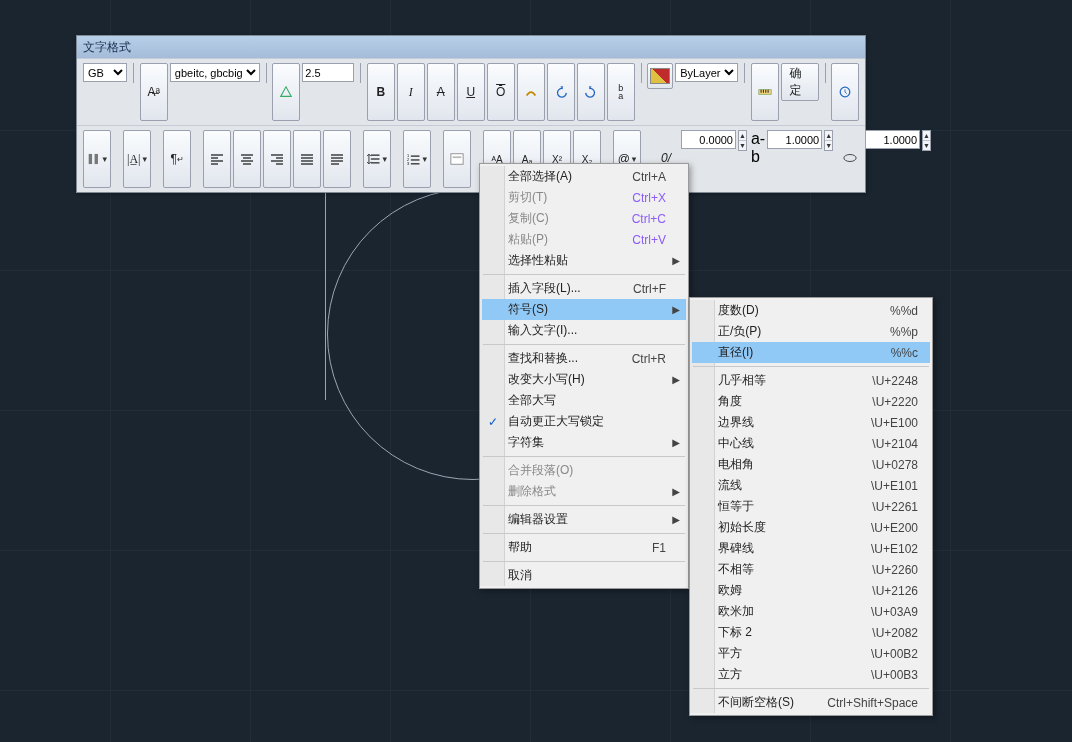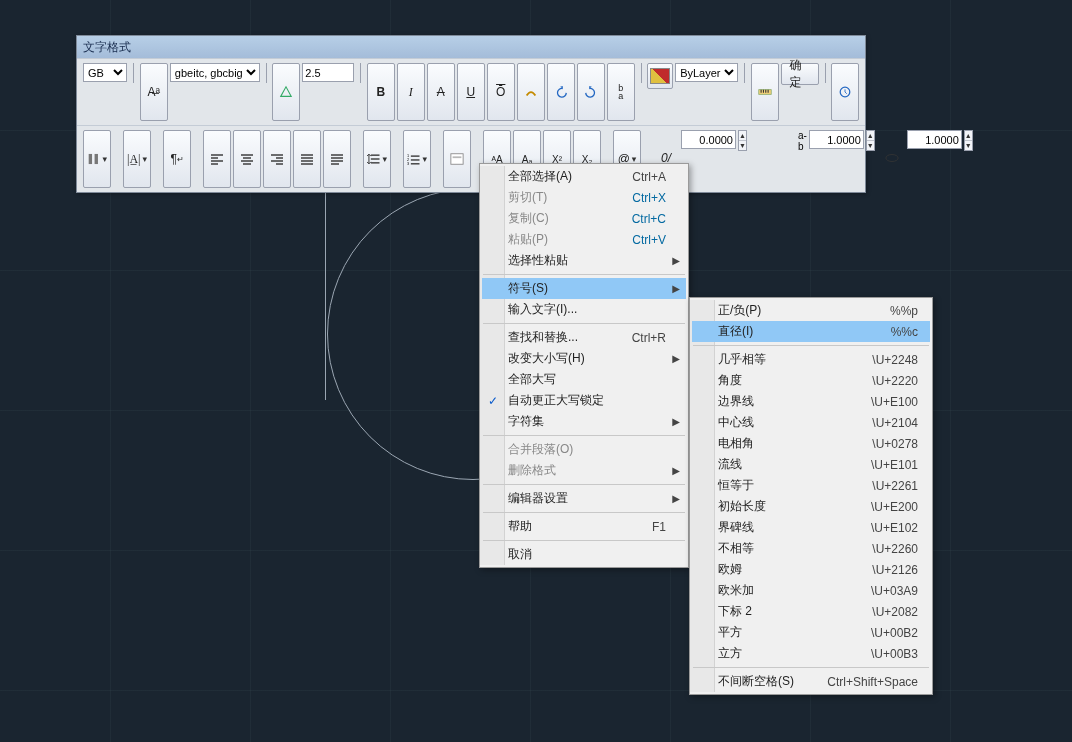--- a/index.html
+++ b/index.html
@@ -21,40 +21,40 @@
   .sel-size { width:52px; }
   .sel-layer { width:75px; }
   .num { width:55px; text-align:right; padding-right:2px; }
   .btn { height:20px; min-width:20px; padding:18px 3px; background:linear-gradient(#fafcfe,#e1e6ee); border:1px solid #9aa0ae; border-radius:2px; display:inline-flex; align-items:center; justify-content:center; font-size:12px; cursor:pointer; color:#222; }
   .btn.bold { font-weight:bold; }
   .btn.ital { font-style:italic; font-family:serif; }
   .btn.under { text-decoration:underline; }
   .btn.over { text-decoration:overline; }
   .btn.strike { text-decoration:line-through; }
   .btn svg { width:14px; height:14px; }
-  .btn.ok { padding:0 8px;font-family:Liberation Serif, serif; }
+  .btn.ok { padding:8px 8px;font-family:Liberation Serif, serif; }
   .dd::after { content:"▾"; font-size:9px; margin-left:2px; color:#333; }
   .swatch { width:18px; height:14px; border:1px solid #888; background:linear-gradient(45deg,#e0c040 50%,#c02b2b 50%); }
   .ruler-handle { position:absolute; left:464px; top:132px; width:30px; height:16px; background:#5b5f66; border:1px solid #000; display:flex; align-items:center; justify-content:center; color:#ddd; font-size:10px; letter-spacing:2px; }
   
   .draw { position:absolute; inset:0; }
   .line-h { position:absolute; height:0; border-top:1px solid #9aa6b2; }
   .line-v { position:absolute; width:0; border-left:1px solid #9aa6b2; }
   .arrow-l, .arrow-r { position:absolute; width:0; height:0; border-top:4px solid transparent; border-bottom:4px solid transparent; }
   .arrow-l { border-right:10px solid #9aa6b2; }
   .arrow-r { border-left:10px solid #9aa6b2; }
   .dim-lbl { position:absolute; color:#c1c7cf; font-style:italic; font-family:serif; font-size:16px; }
   .circle { position:absolute; border:1px solid #9aa6b2; border-radius:50%; }
   
   .menu { position:absolute; background:#f0f0f0; border:1px solid #9a9a9a; box-shadow:2px 2px 6px rgba(0,0,0,.35); padding:2px;margin-left:19px; }
   .menu-item { display:flex; align-items:center; height:21px; padding:0 26px 0 26px; position:relative; font-size:12px; color:#222; white-space:nowrap; }
   .menu-item .shortcut { position:absolute; right:20px; color:#444; }
   .menu-item .sub { position:absolute; right:6px; color:#444; font-size:10px; }
   .menu-item.disabled { color:#888; }
-  .menu-item.disabled .shortcut { color:#0369a1; }
+  .menu-item.disabled .shortcut { color:#8b5cf6; }
   .menu-item.highlight { background:#90c8f6; }
   .menu-item .chk { position:absolute; left:6px; color:#0a5bcc; font-size:12px; }
   .menu-sep { height:0; border-top:1px solid #c8c8c8; margin:3px 1px; }
   .menu .gutter { position:absolute; left:0; top:2px; bottom:2px; width:24px; background:#e8e8e8; border-right:1px solid #d2d2d2; }
   .menu-inner { position:relative; }
   .menu-item.wide .shortcut { right:12px; }
   .spin { display:inline-flex; flex-direction:column; height:19px; width:14px; border:1px solid #9aa0ae; background:#f2f4f8; }
   .spin div { flex:1; display:flex; align-items:center; justify-content:center; font-size:7px; color:#333; border-bottom:1px solid #c0c4cc; }
   .spin div:last-child { border-bottom:none; }
 </style>
@@ -236,21 +236,21 @@
       <div class="sep"></div>
       <span class="btn dd">@</span>
       <div class="sep"></div>
       <span class="btn" style="font-style:italic; border:none; background:none;">0/</span>
       <input class="num" type="text" value="0.0000" style="">
       <span class="spin">
           <div>▲</div>
           <div>▼</div>
         </span>
       <span style="width:4px;"></span>
-      <span style="font-size:10px;margin-left:47px;">a-b</span>
+      <span style="font-size:16px;">a-b</span>
       <input class="num" type="text" value="1.0000" style="">
       <span class="spin">
           <div>▲</div>
           <div>▼</div>
         </span>
       <span style="width:4px;"></span>
       <span class="btn" style="border:none;background:none;">
         <svg viewBox="0 0 16 10" width="16" height="10">
             <ellipse cx="8" cy="5" rx="7" ry="4" fill="none" stroke="#333"></ellipse>
           </svg>
@@ -280,20 +280,24 @@
         </div>
       <div class="menu-item disabled">
           <span>粘贴(P)</span>
           <span class="shortcut">Ctrl+V</span>
         </div>
       <div class="menu-item">
           <span>选择性粘贴</span>
           <span class="sub">▶</span>
         </div>
       <div class="menu-sep"></div>
+      <div class="menu-item">
+          <span>插入字段(L)...</span>
+          <span class="shortcut">Ctrl+F</span>
+        </div>
       <div class="menu-item highlight">
           <span>符号(S)</span>
           <span class="sub">▶</span>
         </div>
       <div class="menu-item">
           <span>输入文字(I)...</span>
         </div>
       <div class="menu-sep"></div>
       <div class="menu-item">
           <span>查找和替换...</span>
@@ -336,20 +340,24 @@
       <div class="menu-item">
           <span>取消</span>
         </div>
     </div>
   </div>
 
   <div class="menu" style="left:670px; top:297px; width:238px;">
     <div class="gutter"></div>
     <div class="menu-inner">
       <div class="menu-item wide">
+          <span>度数(D)</span>
+          <span class="shortcut">%%d</span>
+        </div>
+      <div class="menu-item wide">
           <span>正/负(P)</span>
           <span class="shortcut">%%p</span>
         </div>
       <div class="menu-item wide highlight">
           <span>直径(I)</span>
           <span class="shortcut">%%c</span>
         </div>
       <div class="menu-sep"></div>
       <div class="menu-item wide">
           <span>几乎相等</span>

